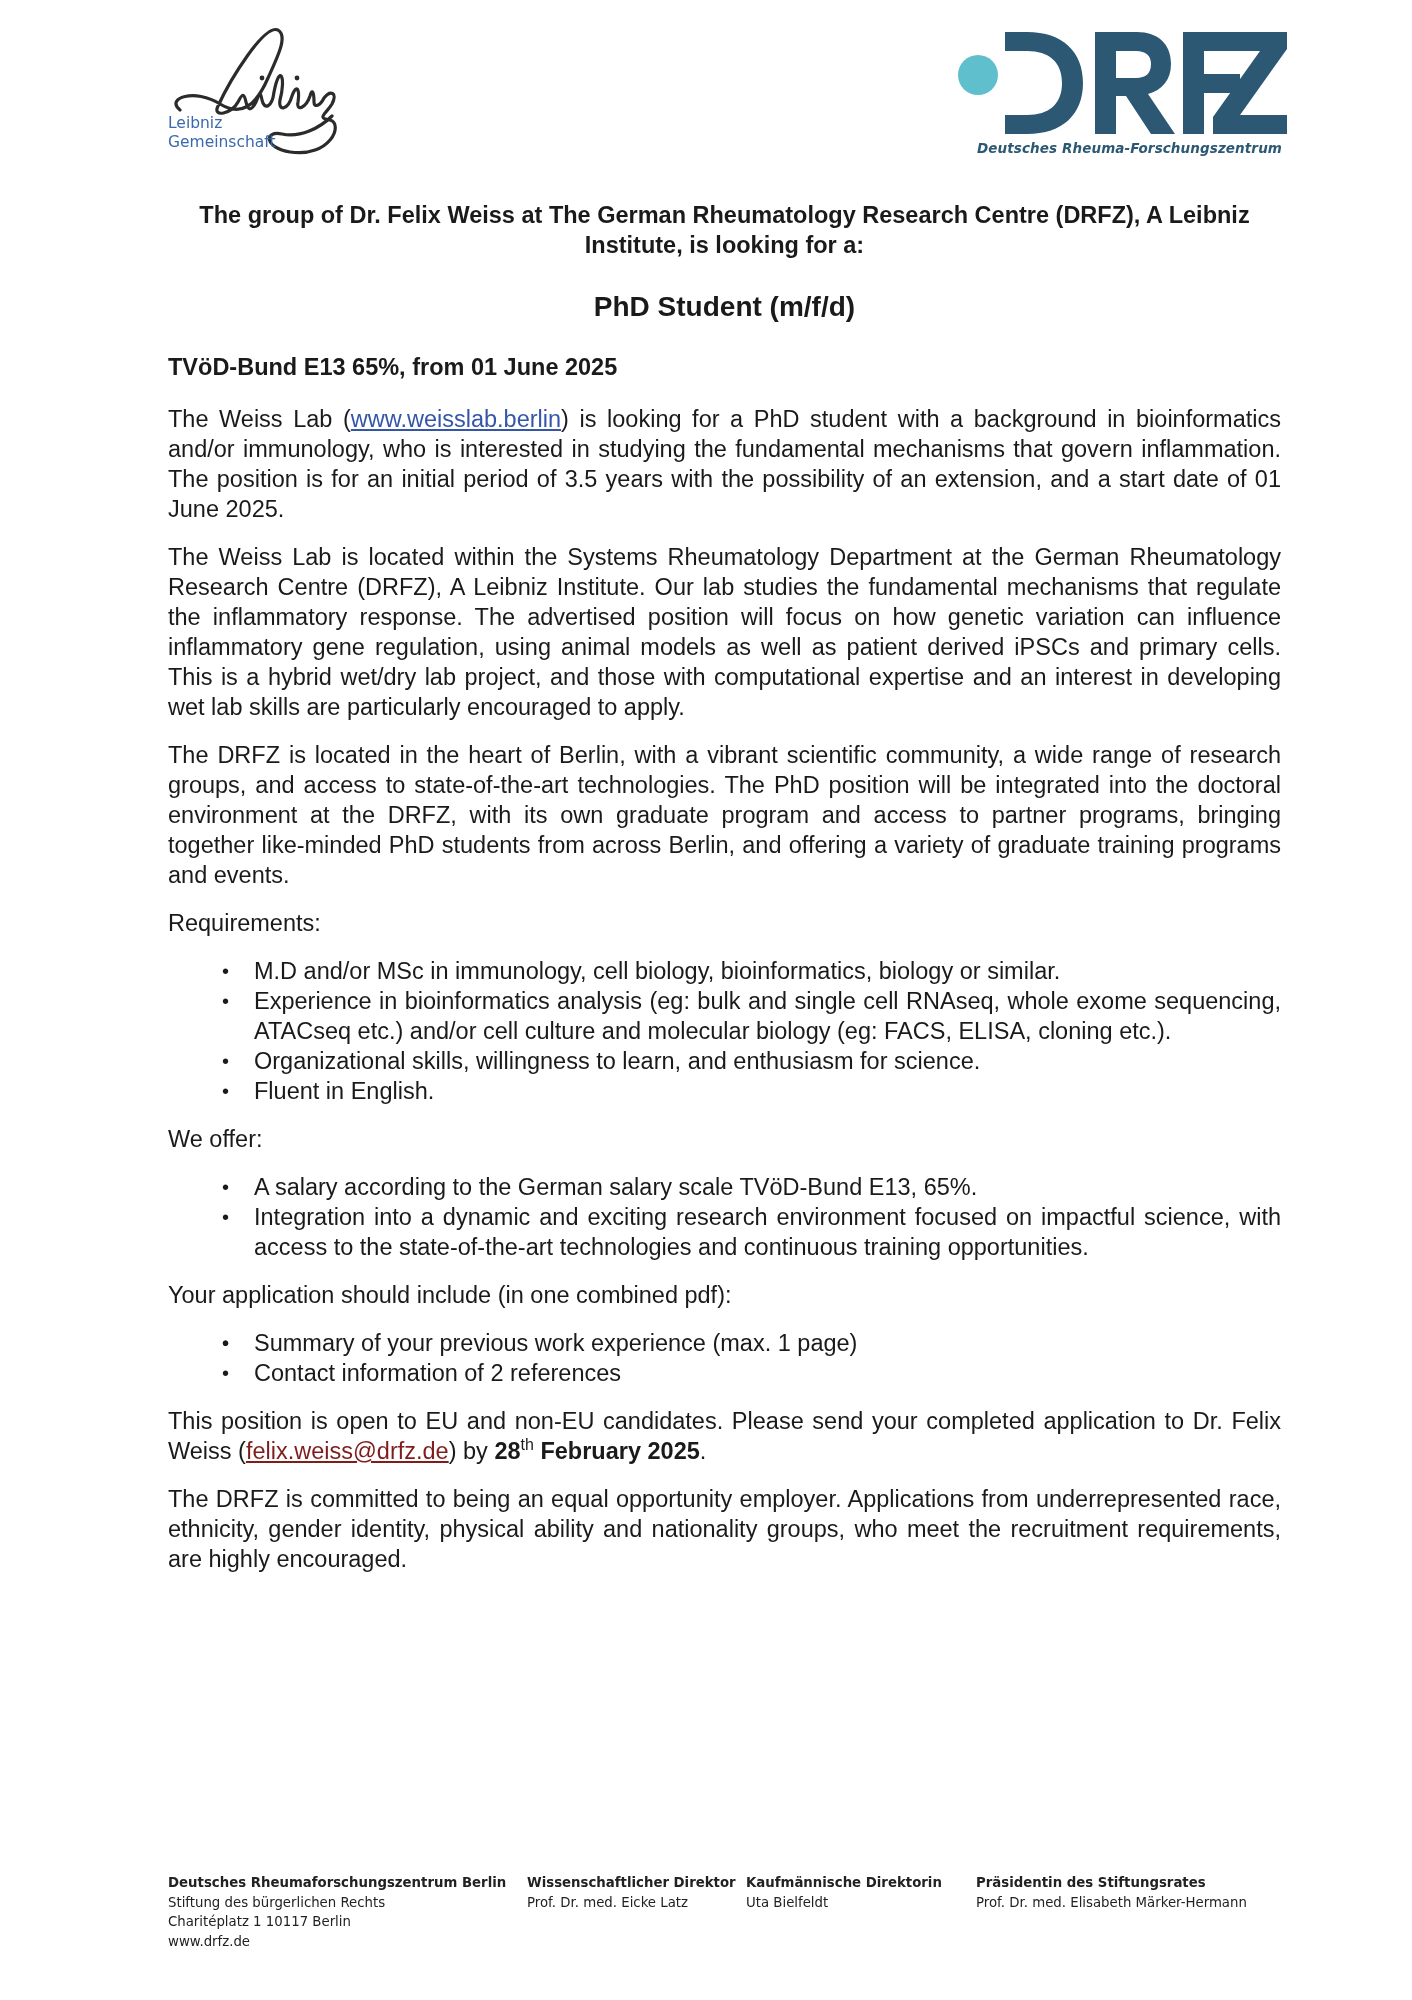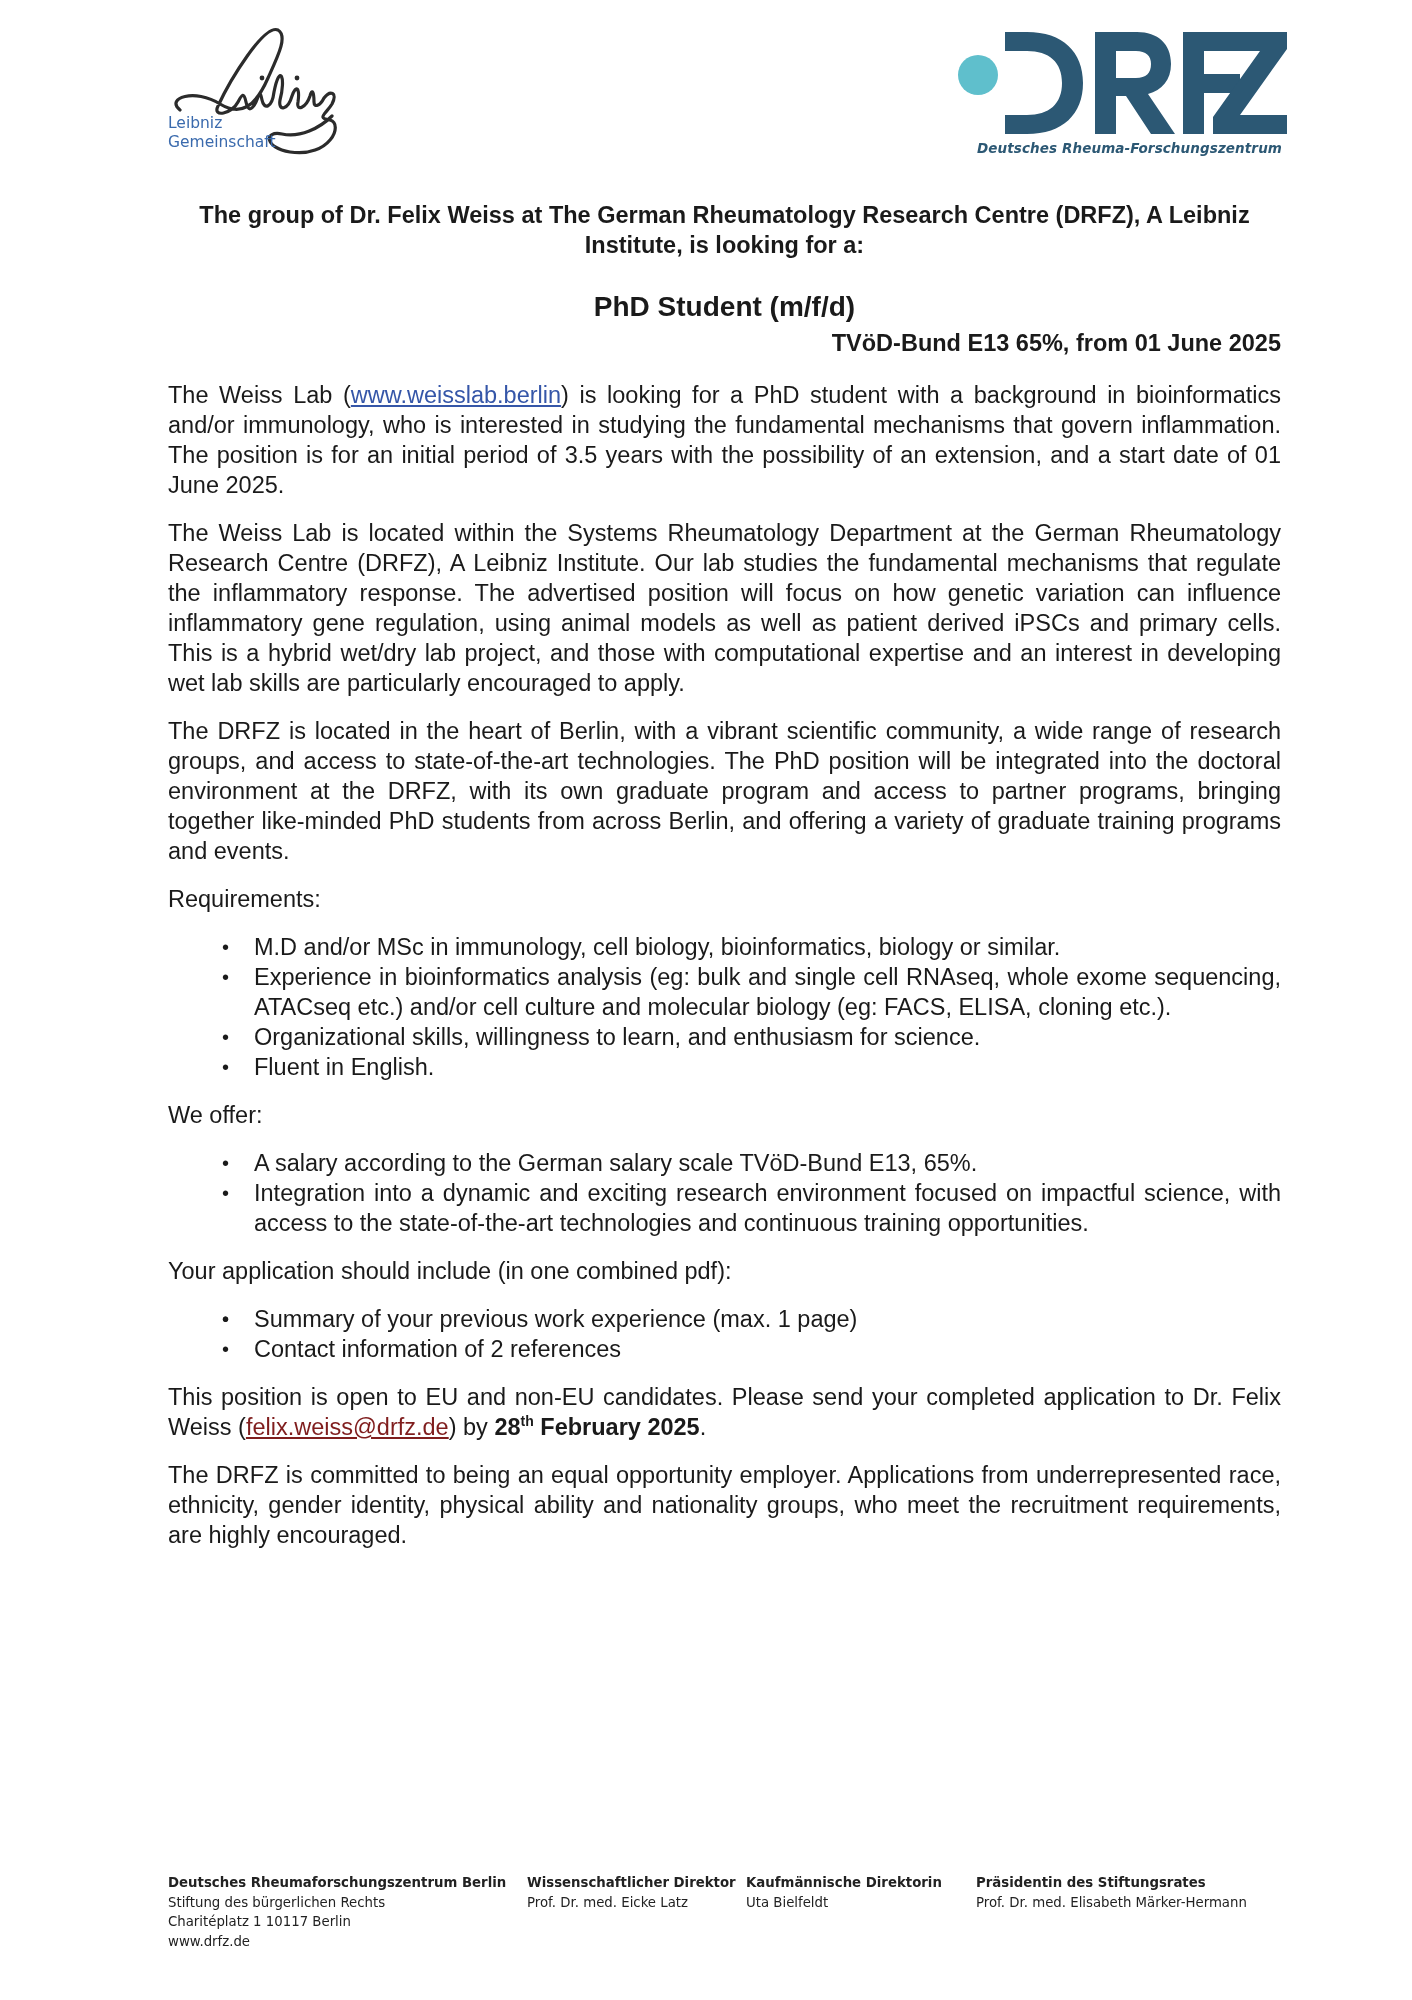--- a/index.html
+++ b/index.html
@@ -15,27 +15,27 @@
   .drfz { position: absolute; left: 955px; top: 28px; width: 340px; height: 140px; font-style: italic; }
   .drfz svg { position: absolute; left: 0; top: 0; }
   .drfz .drfz-sub { position: absolute; left: 22px; top: 112px; font-family: "DejaVu Sans", sans-serif;
                     font-weight: bold; font-size: 13.5px; color: #2c5874; letter-spacing: 0.1px; white-space: nowrap; }
 
   
   .content { position: absolute; left: 168px; top: 200px; width: 1113px; }
   p { margin: 0; font-size: 23.5px; line-height: 30px; text-align: justify; }
   .intro { text-align: center; font-weight: bold; }
   .title { text-align: center; font-weight: bold; font-size: 28px; line-height: 34px; margin-top: 30px; }
-  .subtitle { text-align: right; font-weight: bold; font-size: 23.5px; line-height: 30px; margin-top: 4px; }
+  .subtitle { text-align: left; font-weight: bold; font-size: 23.5px; line-height: 30px; margin-top: 28px; }
   .gap1 { margin-top: 18px; }
   a.link { color: #3556a8; text-decoration: underline; }
   ul { list-style: none; margin: 18px 0 0 0; padding: 0; }
   li { position: relative; padding-left: 86px; font-size: 23.5px; line-height: 30px; text-align: justify; }
   li .bullet { position: absolute; left: 54px; top: 0; font-size: 20px; }
-  sup { font-size: 14px; line-height: 0; vertical-align: 9px; font-weight: bold; }
+  sup { font-size: 16px; line-height: 0; vertical-align: 9px; font-weight: normal; }
   b { font-weight: bold; }
 
   
   .footer { position: absolute; left: 168px; top: 1873px; width: 1130px;
             font-family: "DejaVu Sans", sans-serif; font-size: 13.3px; line-height: 19.5px; color: #222; }
   .fcol { position: absolute; top: 0; white-space: nowrap; }
   .fcol .fh { font-weight: bold; }
 </style>
 </head>
 <body>

